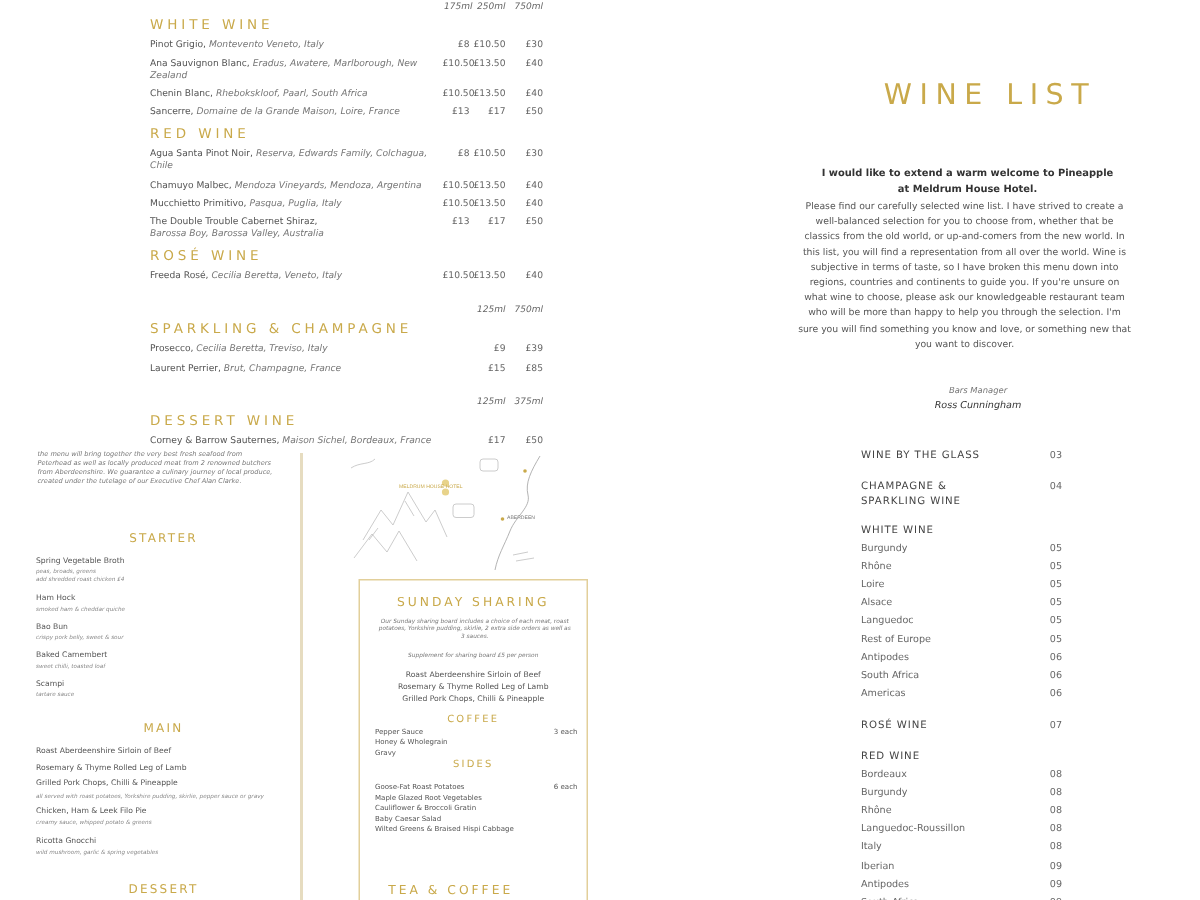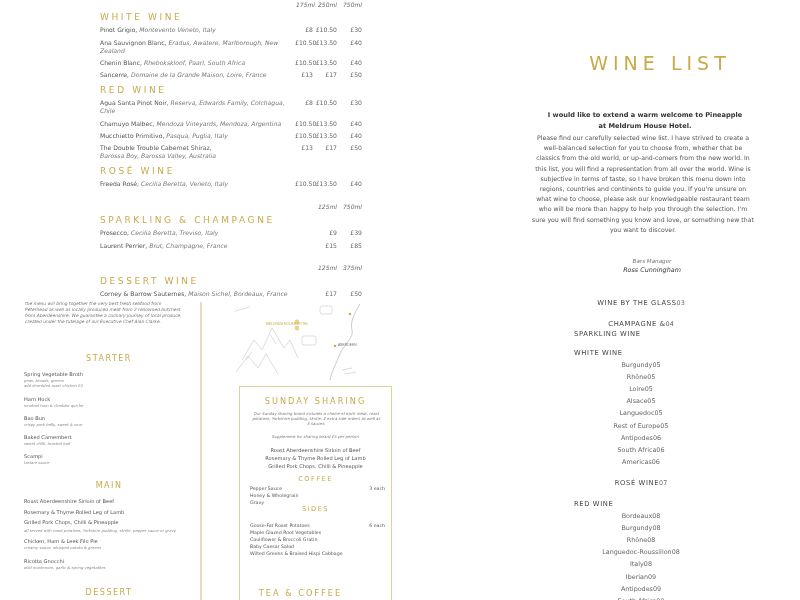--- a/index.html
+++ b/index.html
@@ -46,21 +46,21 @@
   
   #cover { position: absolute; left: 520px; top: 0; width: 280px; height: 600px; }
   .cover-title { position: absolute; top: 52px; width: 100%; text-align: center; font-size: 19px; letter-spacing: 5px; color: #c9a94a; }
   .cover-year { position: absolute; top: 73px; width: 100%; text-align: center; font-size: 13px; letter-spacing: 1.6px; color: #444; }
   .welcome { position: absolute; left: 25px; top: 110px; width: 200px; text-align: center; font-size: 6.6px; font-weight: bold; color: #333; line-height: 11px; }
   .intro { position: absolute; left: 12px; top: 133px; width: 222px; text-align: center; font-size: 6.2px; color: #555; line-height: 10.2px; }
   .sig-name { position: absolute; top: 250px; width: 100%; text-align: center; font-size: 6.4px; font-style: italic; color: #333; margin-left: -8px; margin-top: 16px; }
   .sig-role { position: absolute; top: 258px; width: 100%; text-align: center; font-size: 5.6px; font-style: italic; color: #777; margin-left: -8px; }
 
   .toc { position: absolute; left: 54px; width: 134px; }
-  .toc-row { display: flex; justify-content: center; }
+  .toc-row { display: flex; justify-content: space-between; }
   .toc-head { font-size: 6.8px; letter-spacing: 0.6px; color: #444; line-height: 9.5px; }
   .toc-item { font-size: 6.4px; color: #666; line-height: 12.2px; }
   .toc-page { font-size: 6.4px; color: #666; }
 </style>
 </head>
 <body>
 
 <div id="wine-page">
   <div class="size-head" style="top:1px;">
     <span style="width:16px">175ml</span>

